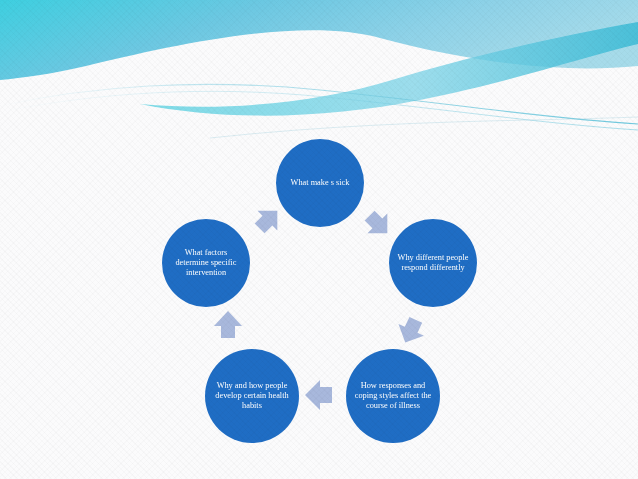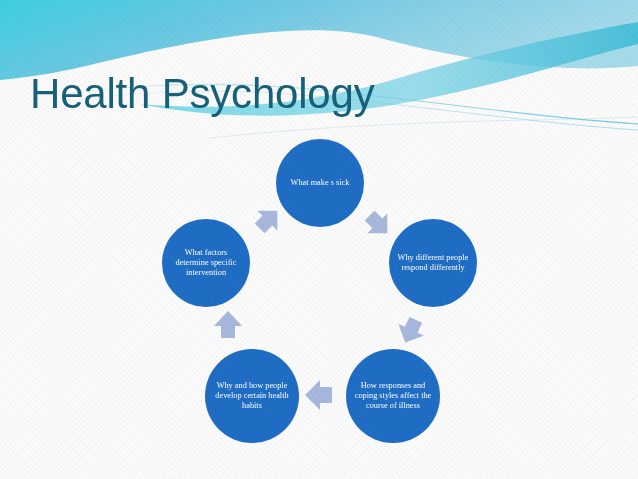--- a/index.html
+++ b/index.html
@@ -114,21 +114,20 @@
 
     <path d="M0,0 L638,0 L638,66 C560,74 470,62 380,38 C300,16 170,46 86,66 C52,74 22,78 0,80 Z" fill="url(#gTop)"></path>
 
     <path d="M638,22 C560,36 470,56 392,80 C320,102 230,112 140,104 C230,122 330,118 420,100 C510,82 580,58 638,44 Z" fill="url(#gTop2)" opacity="0.85"></path>
 
     <path d="M0,106 C90,86 200,78 320,90 C440,102 540,118 638,124" fill="none" stroke="url(#gThin)" stroke-width="1.1" opacity="0.75"></path>
     <path d="M0,112 C95,93 205,85 325,97 C445,109 545,124 638,130" fill="none" stroke="url(#gThin)" stroke-width="0.8" opacity="0.55"></path>
     <path d="M210,138 C320,126 430,122 530,120 C575,119 610,118 638,117" fill="none" stroke="#9ecfdd" stroke-width="0.7" opacity="0.5"></path>
   </svg>
 
-  <div class="title">Health Psychology</div>
 
   <svg class="diagram" viewBox="0 0 638 479" xmlns="http://www.w3.org/2000/svg">
     <g fill="#a8b8dc">
 
       <g transform="translate(266,222) rotate(45)">
         <path d="M-7,9 L-7,-2 L-14,-2 L0,-16 L14,-2 L7,-2 L7,9 Z"></path>
       </g>
 
       <g transform="translate(376,222) rotate(135)">
         <path d="M-7,9 L-7,-2 L-14,-2 L0,-16 L14,-2 L7,-2 L7,9 Z"></path>

